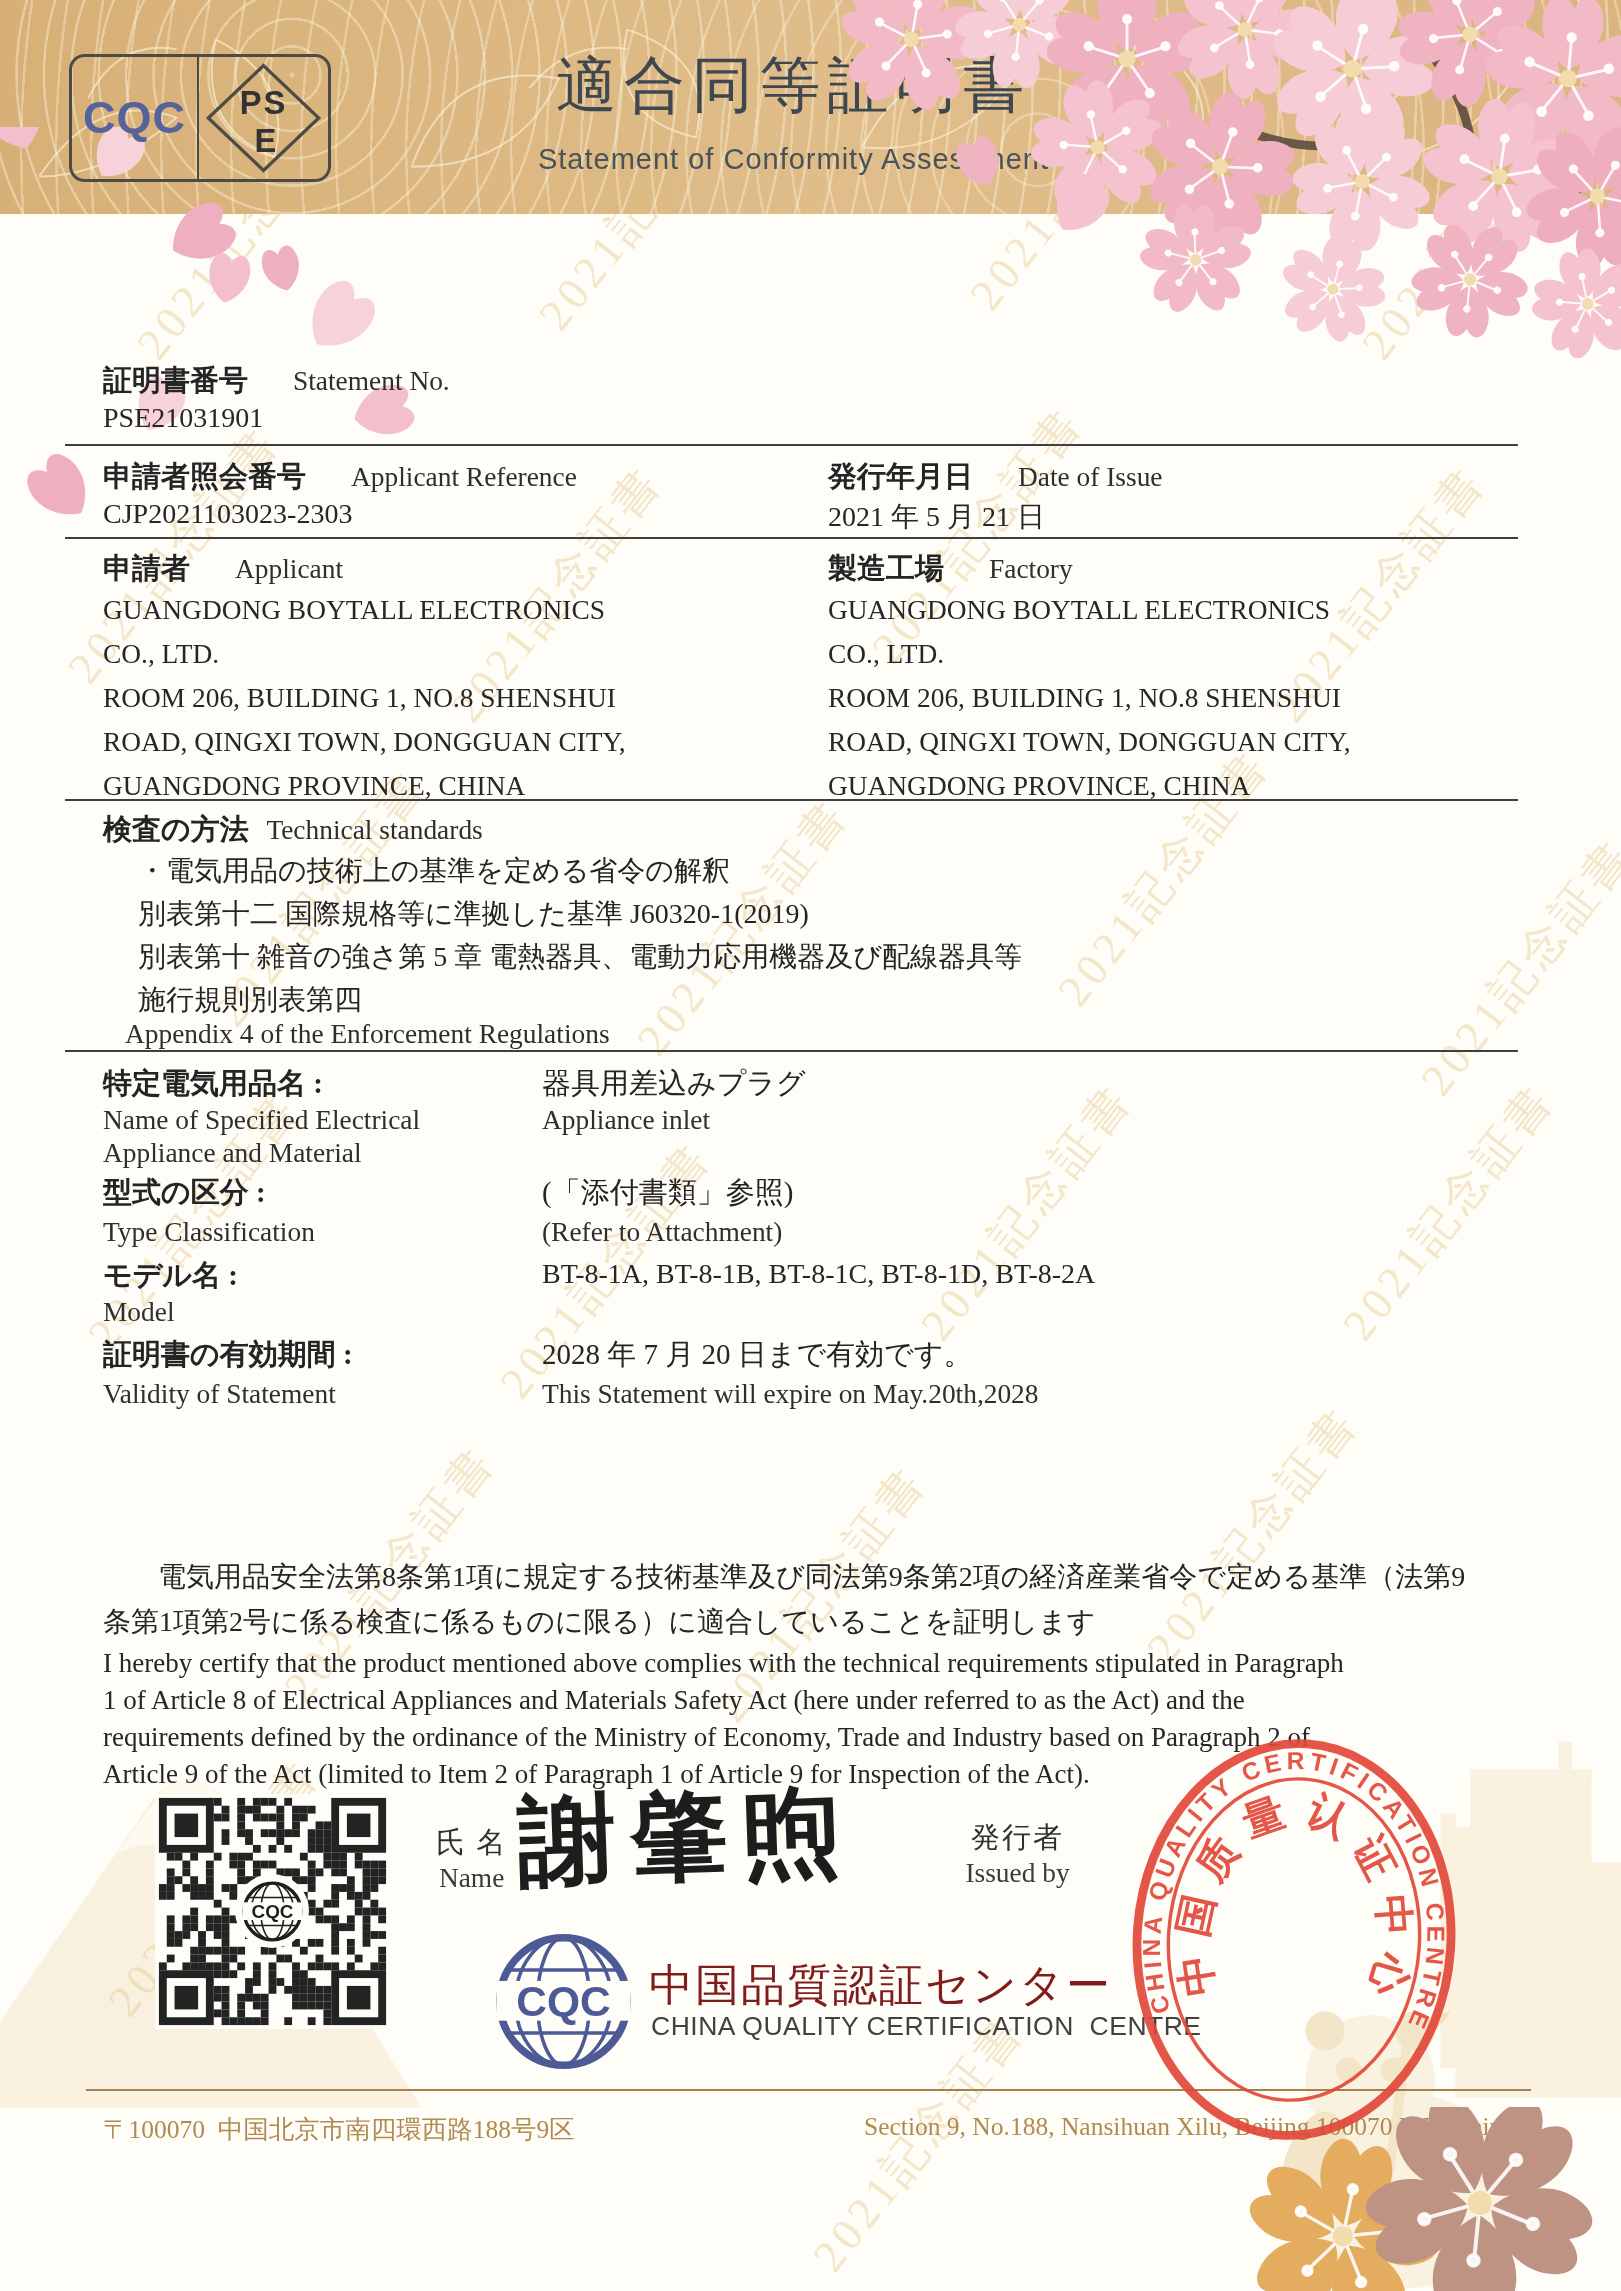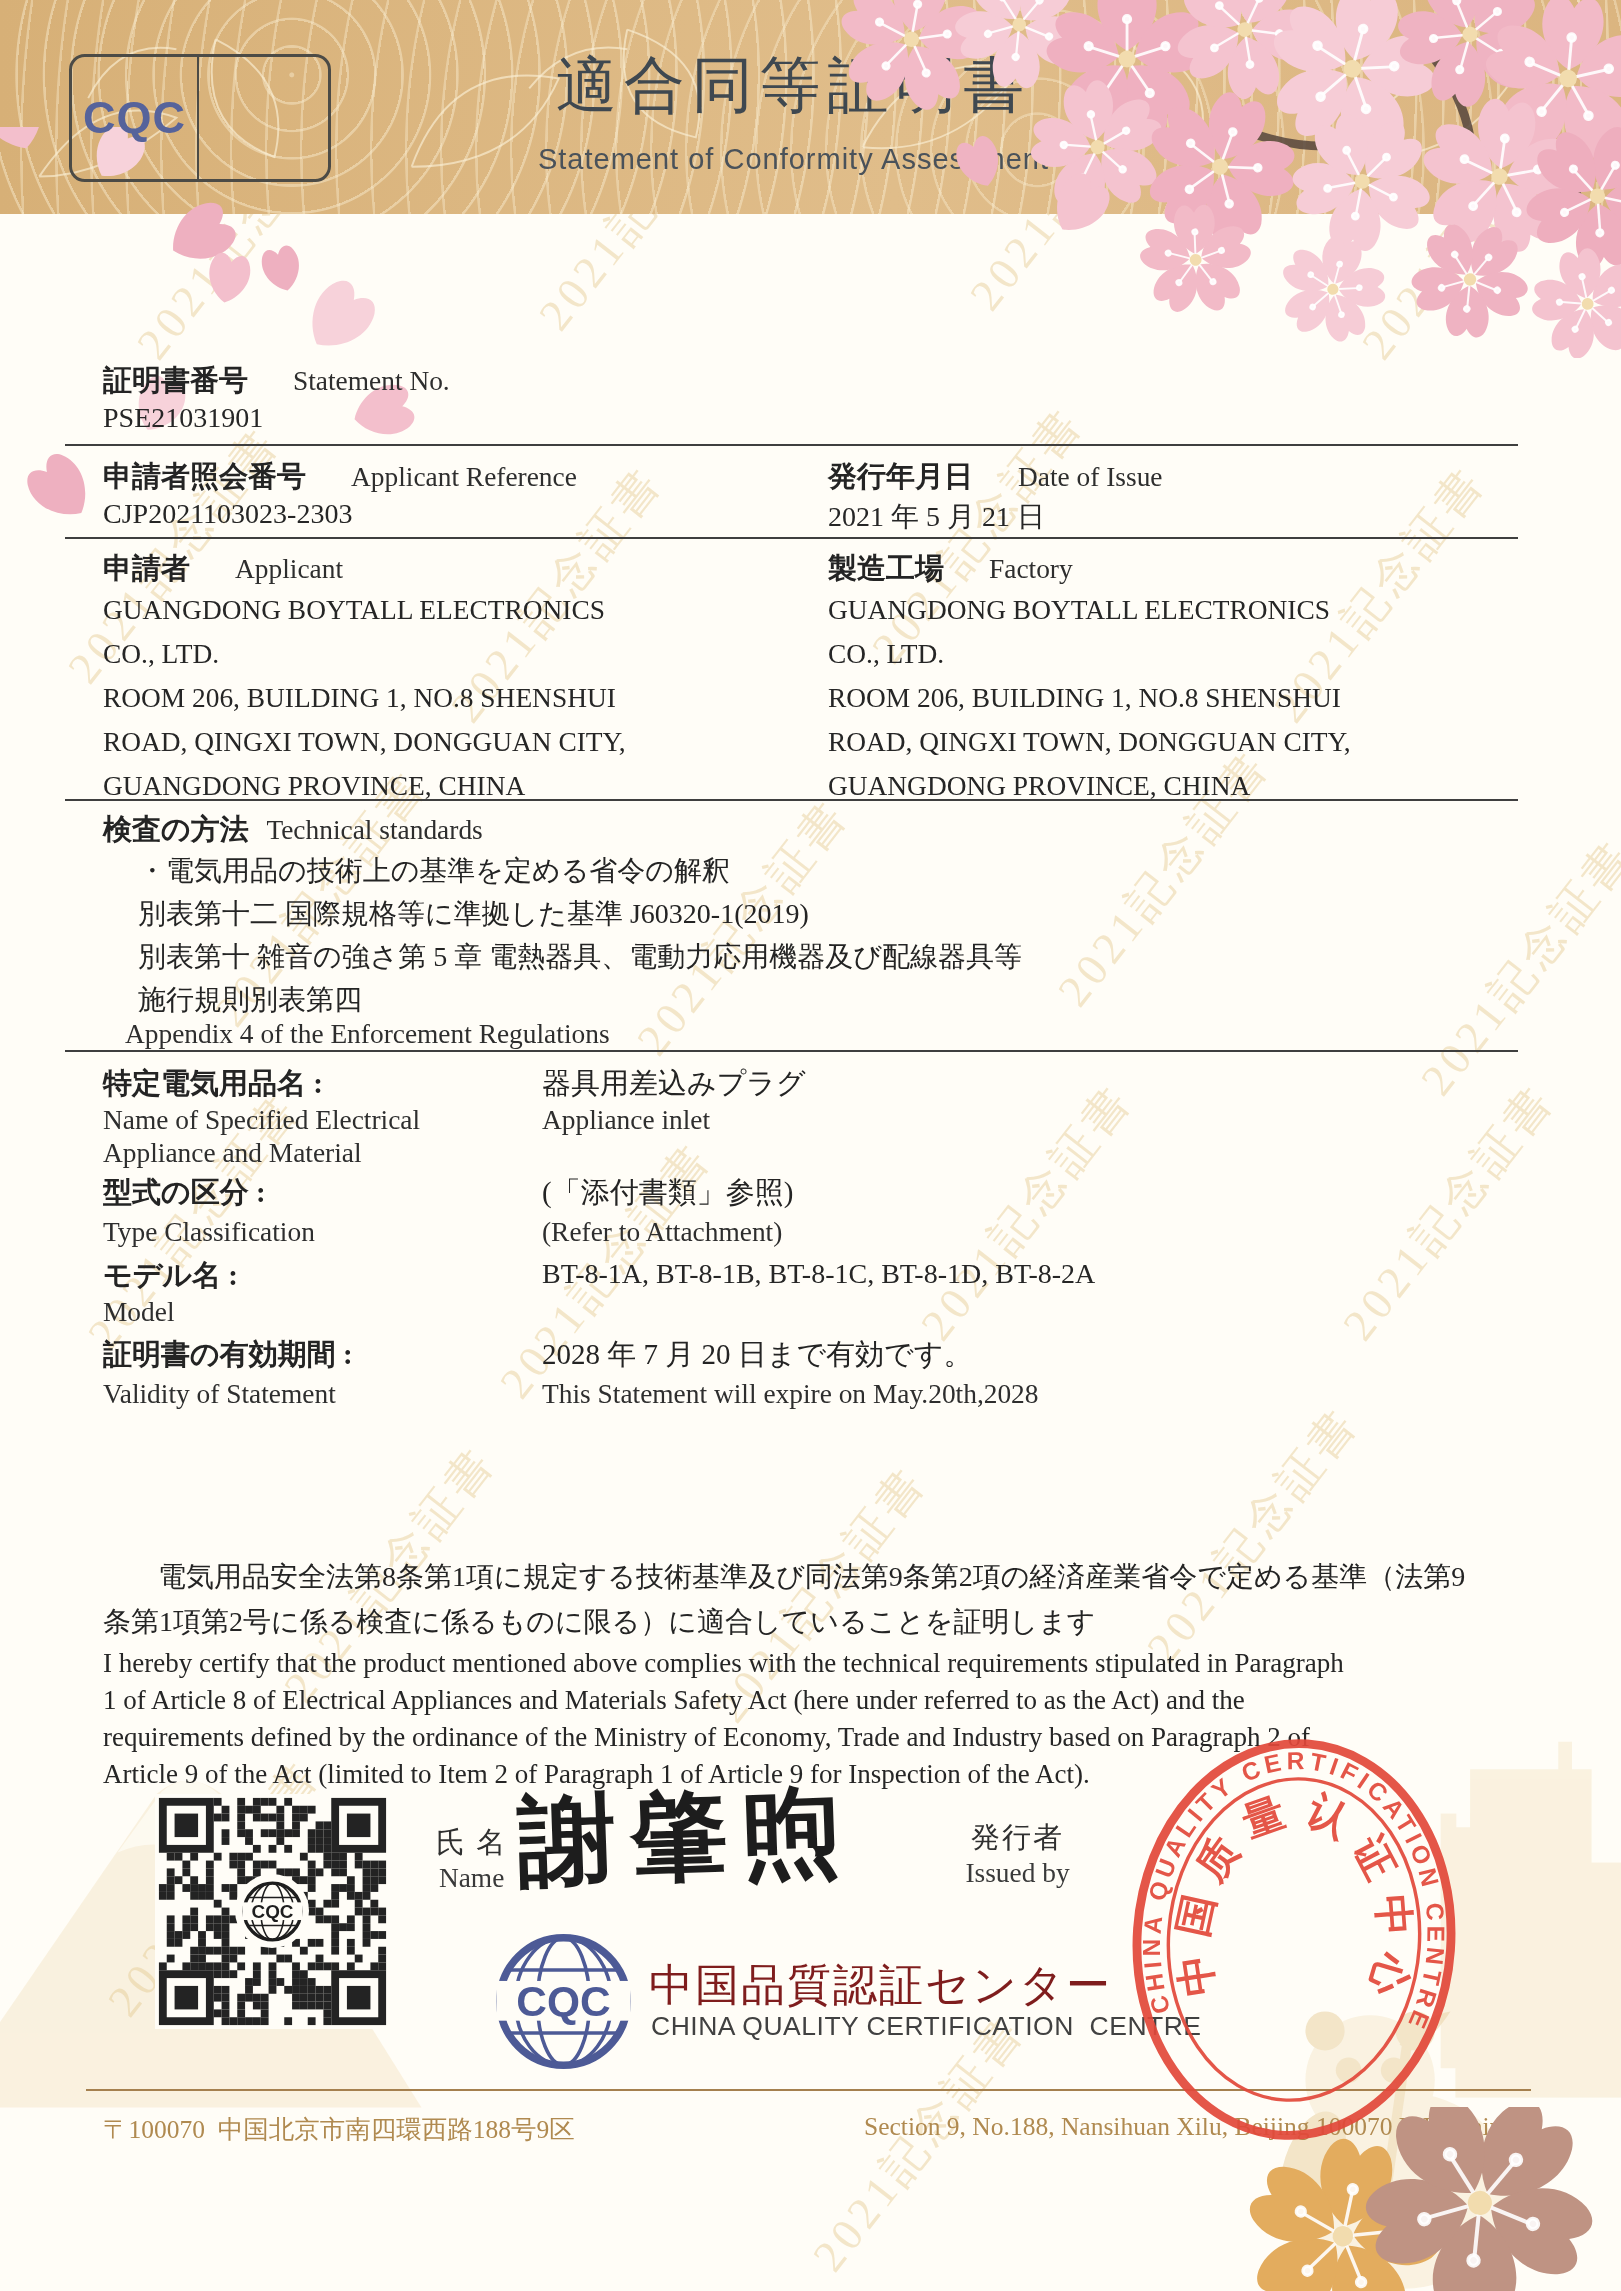--- a/index.html
+++ b/index.html
@@ -160,20 +160,27 @@
         <path d="M90,100 q30,-60 90,-50"></path>
         <path d="M540,90 q40,-50 100,-40"></path>
         <path d="M1020,80 q40,-50 110,-40"></path>
       </g>
     </svg>
   </header>
 
   <div class="logo-box">
     <div class="logo-cell-left">
       <span class="logo-cqc">CQC</span>
+    </div>
+    <div class="logo-cell-right">
+      <svg width="123" height="116" viewBox="0 0 130 124">
+        <polygon points="65,6 124,62 65,118 6,62" fill="none" stroke="#4c4b46" stroke-width="3.5"></polygon>
+        <text x="65" y="58" text-anchor="middle" font-family="Liberation Sans, DejaVu Sans, sans-serif" font-weight="800" font-size="35" fill="#333" letter-spacing="2">PS</text>
+        <text x="67" y="98" text-anchor="middle" font-family="Liberation Sans, DejaVu Sans, sans-serif" font-weight="800" font-size="35" fill="#333">E</text>
+      </svg>
     </div>
   </div>
 
   <div class="title-wrap">
     <div class="title-jp">適合同等証明書</div>
     <div class="title-en">Statement of Conformity Assessment</div>
   </div>
 
   <svg class="blossoms" width="935" height="358" viewBox="0 0 954 365">
     <g stroke="#57463d" stroke-width="9" fill="none" opacity="0.85">

